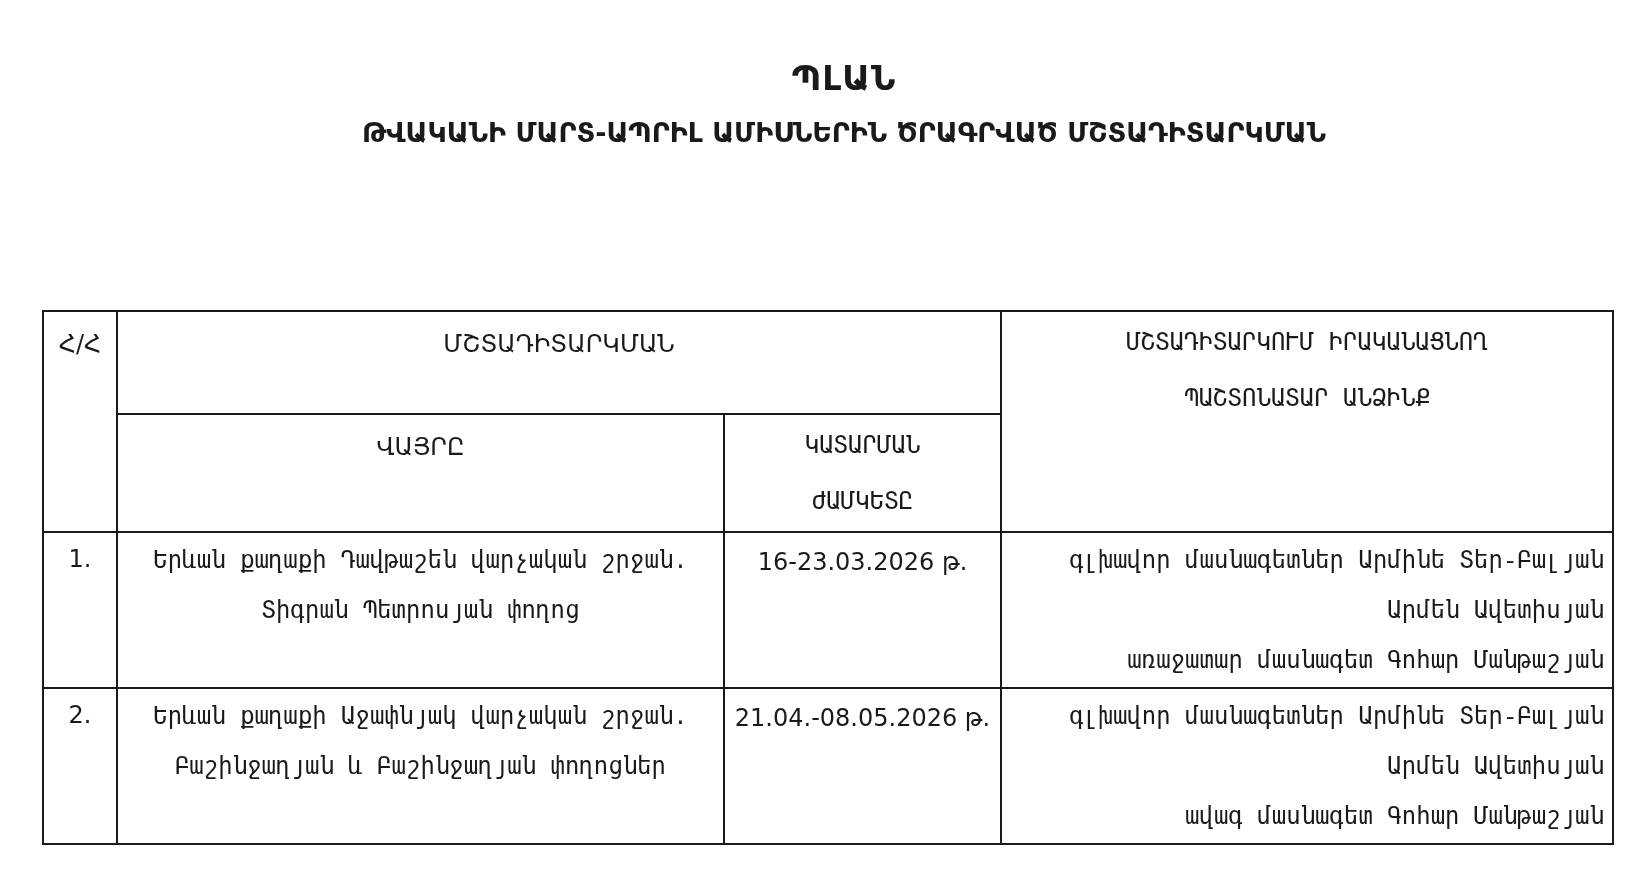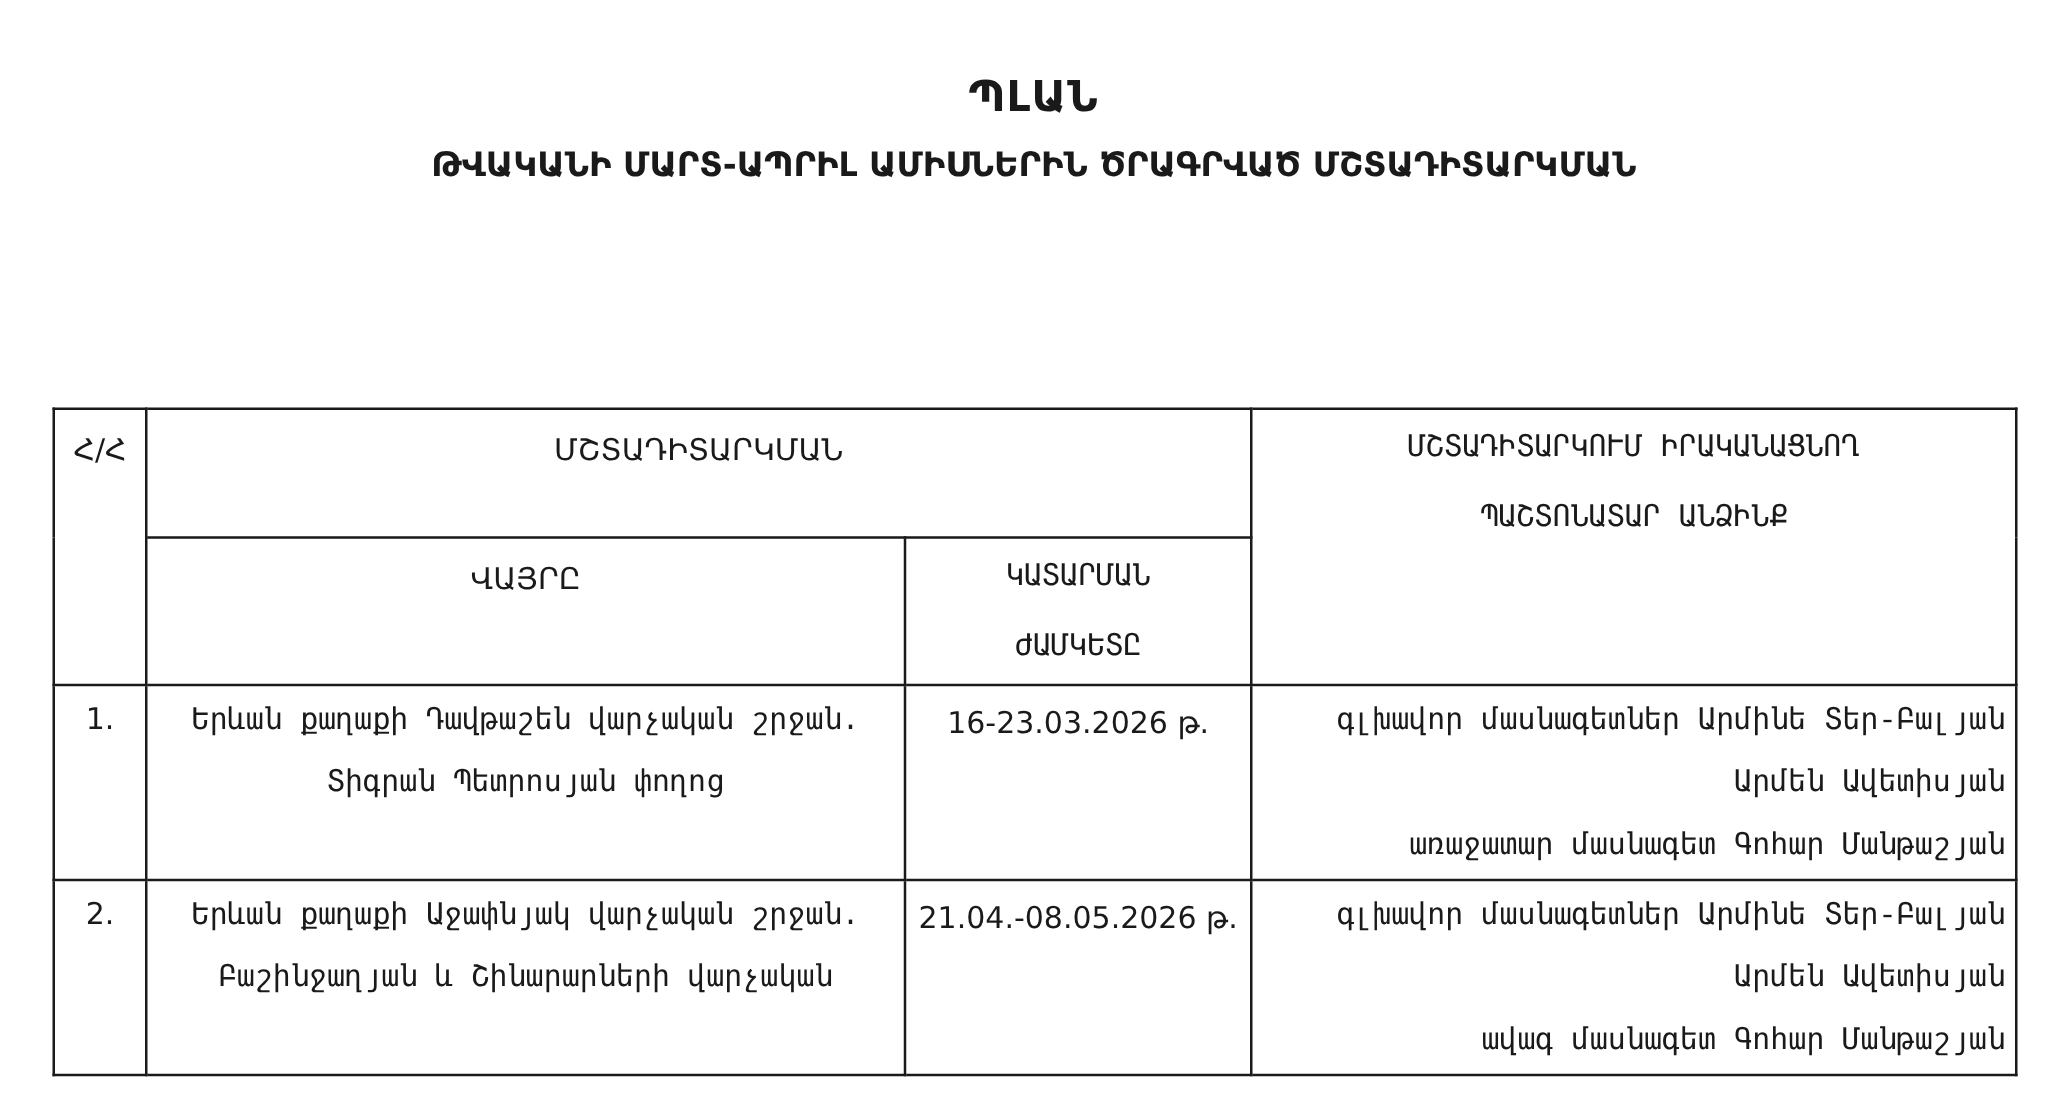--- a/index.html
+++ b/index.html
@@ -10,21 +10,21 @@
   body {
     width: 1650px;
     height: 892px;
     position: relative;
     overflow: hidden;
     font-family: "DejaVu Sans", sans-serif;
     color: #1a1a1a;
   }
   .doc-header {
     position: absolute;
-    left: 42px;
+    left: 59px;
     top: 58px;
     width: 1570px;
     text-align: center;
   }
   .doc-title {
     font-size: 34px;
     font-weight: bold;
     line-height: 40px;
     letter-spacing: 1px;
     margin: 0 0 10px 0;
@@ -32,21 +32,21 @@
   .doc-subtitle {
     font-size: 27px;
     font-weight: bold;
     line-height: 50px;
     margin: 0;
     white-space: nowrap;
   }
   table.plan-table {
     position: absolute;
     left: 42px;
-    top: 326px;
+    top: 310px;
     width: 1570px;
     border-collapse: collapse;
     table-layout: fixed;
   }
   .plan-table th, .plan-table td {
     border: 2px solid #1a1a1a;
     vertical-align: top;
     padding: 4px 8px 0 8px;
     font-size: 24px;
     font-weight: normal;
@@ -124,21 +124,21 @@
     <td class="cell-officials">
       <div class="line">գլխավոր մասնագետներ Արմինե Տեր-Բալյան</div>
       <div class="line">Արմեն Ավետիսյան</div>
       <div class="line">առաջատար մասնագետ Գոհար Մանթաշյան</div>
     </td>
   </tr>
   <tr class="row-b2">
     <td class="cell-num">2.</td>
     <td class="cell-center">
       <div class="line">Երևան քաղաքի Աջափնյակ վարչական շրջան.</div>
-      <div class="line">Բաշինջաղյան և Շինարարների վարչական</div>
+      <div class="line">Բաշինջաղյան և Բաշինջաղյան փողոցներ</div>
     </td>
     <td class="cell-center">21.04.-08.05.2026 թ.</td>
     <td class="cell-officials">
       <div class="line">գլխավոր մասնագետներ Արմինե Տեր-Բալյան</div>
       <div class="line">Արմեն Ավետիսյան</div>
       <div class="line">ավագ մասնագետ Գոհար Մանթաշյան</div>
     </td>
   </tr>
 </tbody>
   </table>

